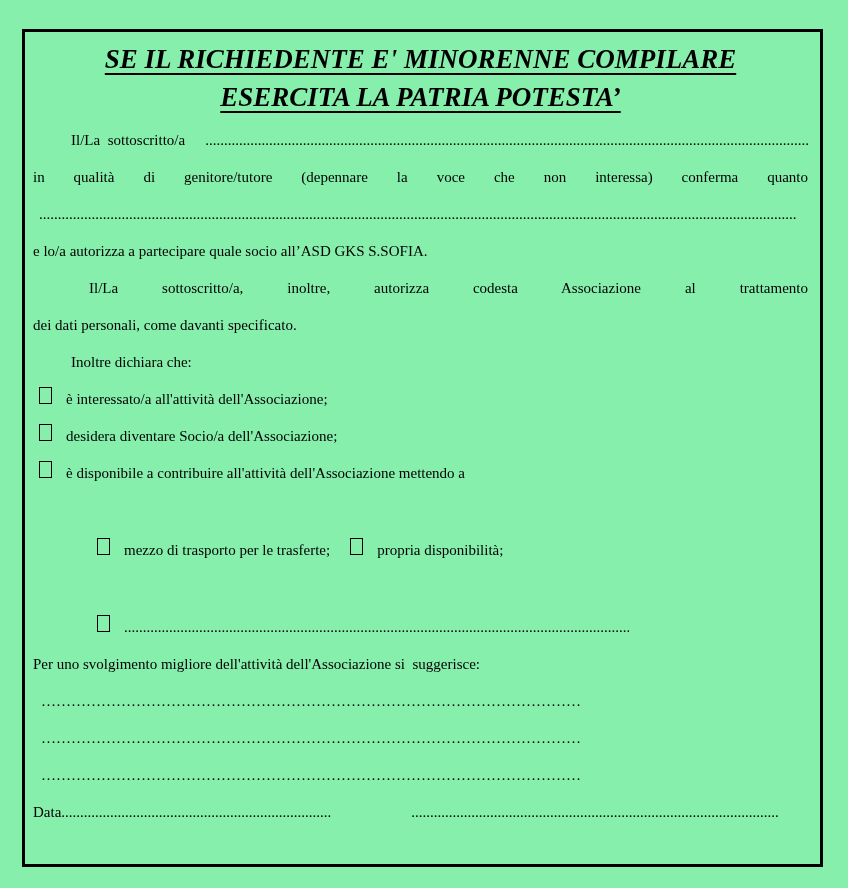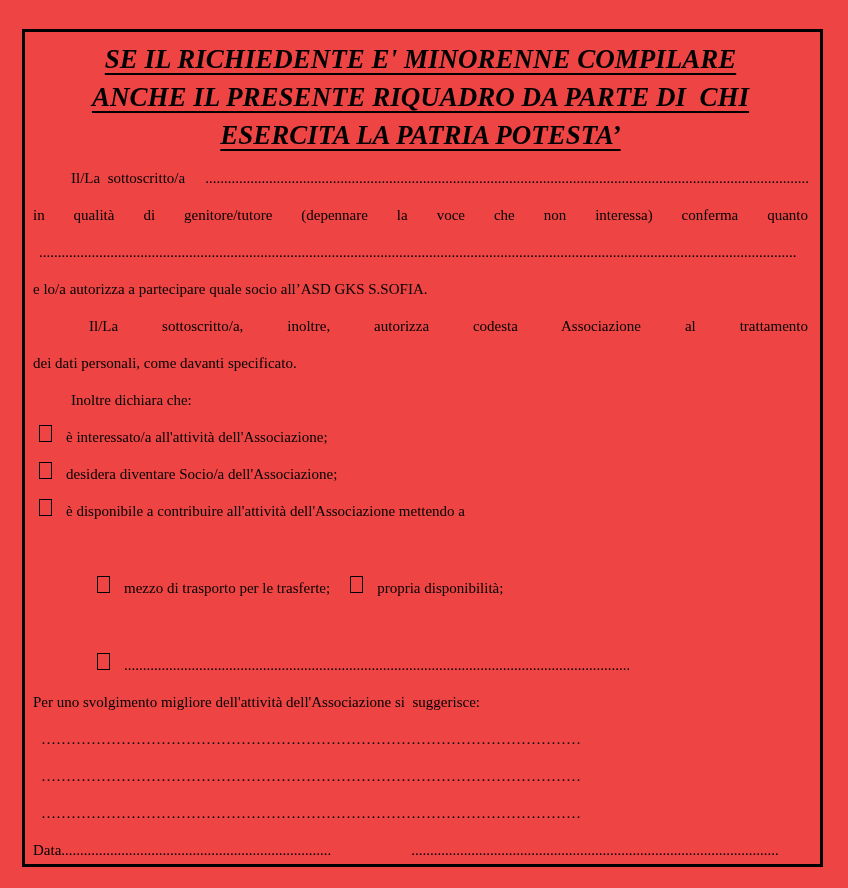--- a/index.html
+++ b/index.html
@@ -1,17 +1,17 @@
 <!DOCTYPE html>
 <html><head>
 <meta charset="utf-8">
 <style>
   html,body { margin:0; padding:0; background:#fff; }
   .page {
-    position:relative; width:848px; height:888px; background:#ef4444;
+    position:relative; width:848px; height:888px; background:#86efac;
     font-family:"Liberation Serif", serif; color:#000;
   }
   .box {
     position:absolute; left:22px; top:29px; width:801px; height:838px;
     border:3px solid #000; box-sizing:border-box; padding:8px 12px 0 8px;
   }
   .title-line {
     text-align:center; font-weight:bold; font-style:italic;
     font-size:27px; line-height:38px; height:38px; white-space:pre;
   }
@@ -46,21 +46,20 @@
   .firma-row { padding-left:458px; }
   .spacer6 { height:6px; }
 </style>
 </head>
 <body>
 
 <div class="page">
   <div class="box">
 
     <div class="title-line"><span class="u">SE IL RICHIEDENTE E' MINORENNE COMPILARE</span></div>
-    <div class="title-line"><span class="u">ANCHE IL PRESENTE RIQUADRO DA PARTE DI  CHI</span></div>
     <div class="title-line"><span class="u">ESERCITA LA PATRIA POTESTA’</span></div>
 
     <div class="spacer6"></div>
 
     <div class="line flexline ind38">
       <span>Il/La  sottoscritto/a</span>
       <span class="gap20"></span>
       <span class="dots grow">..........................................................................................................................................................................................................</span>
     </div>
     <div class="line justify">in qualità di genitore/tutore (depennare la voce che non interessa) conferma quanto</div>

